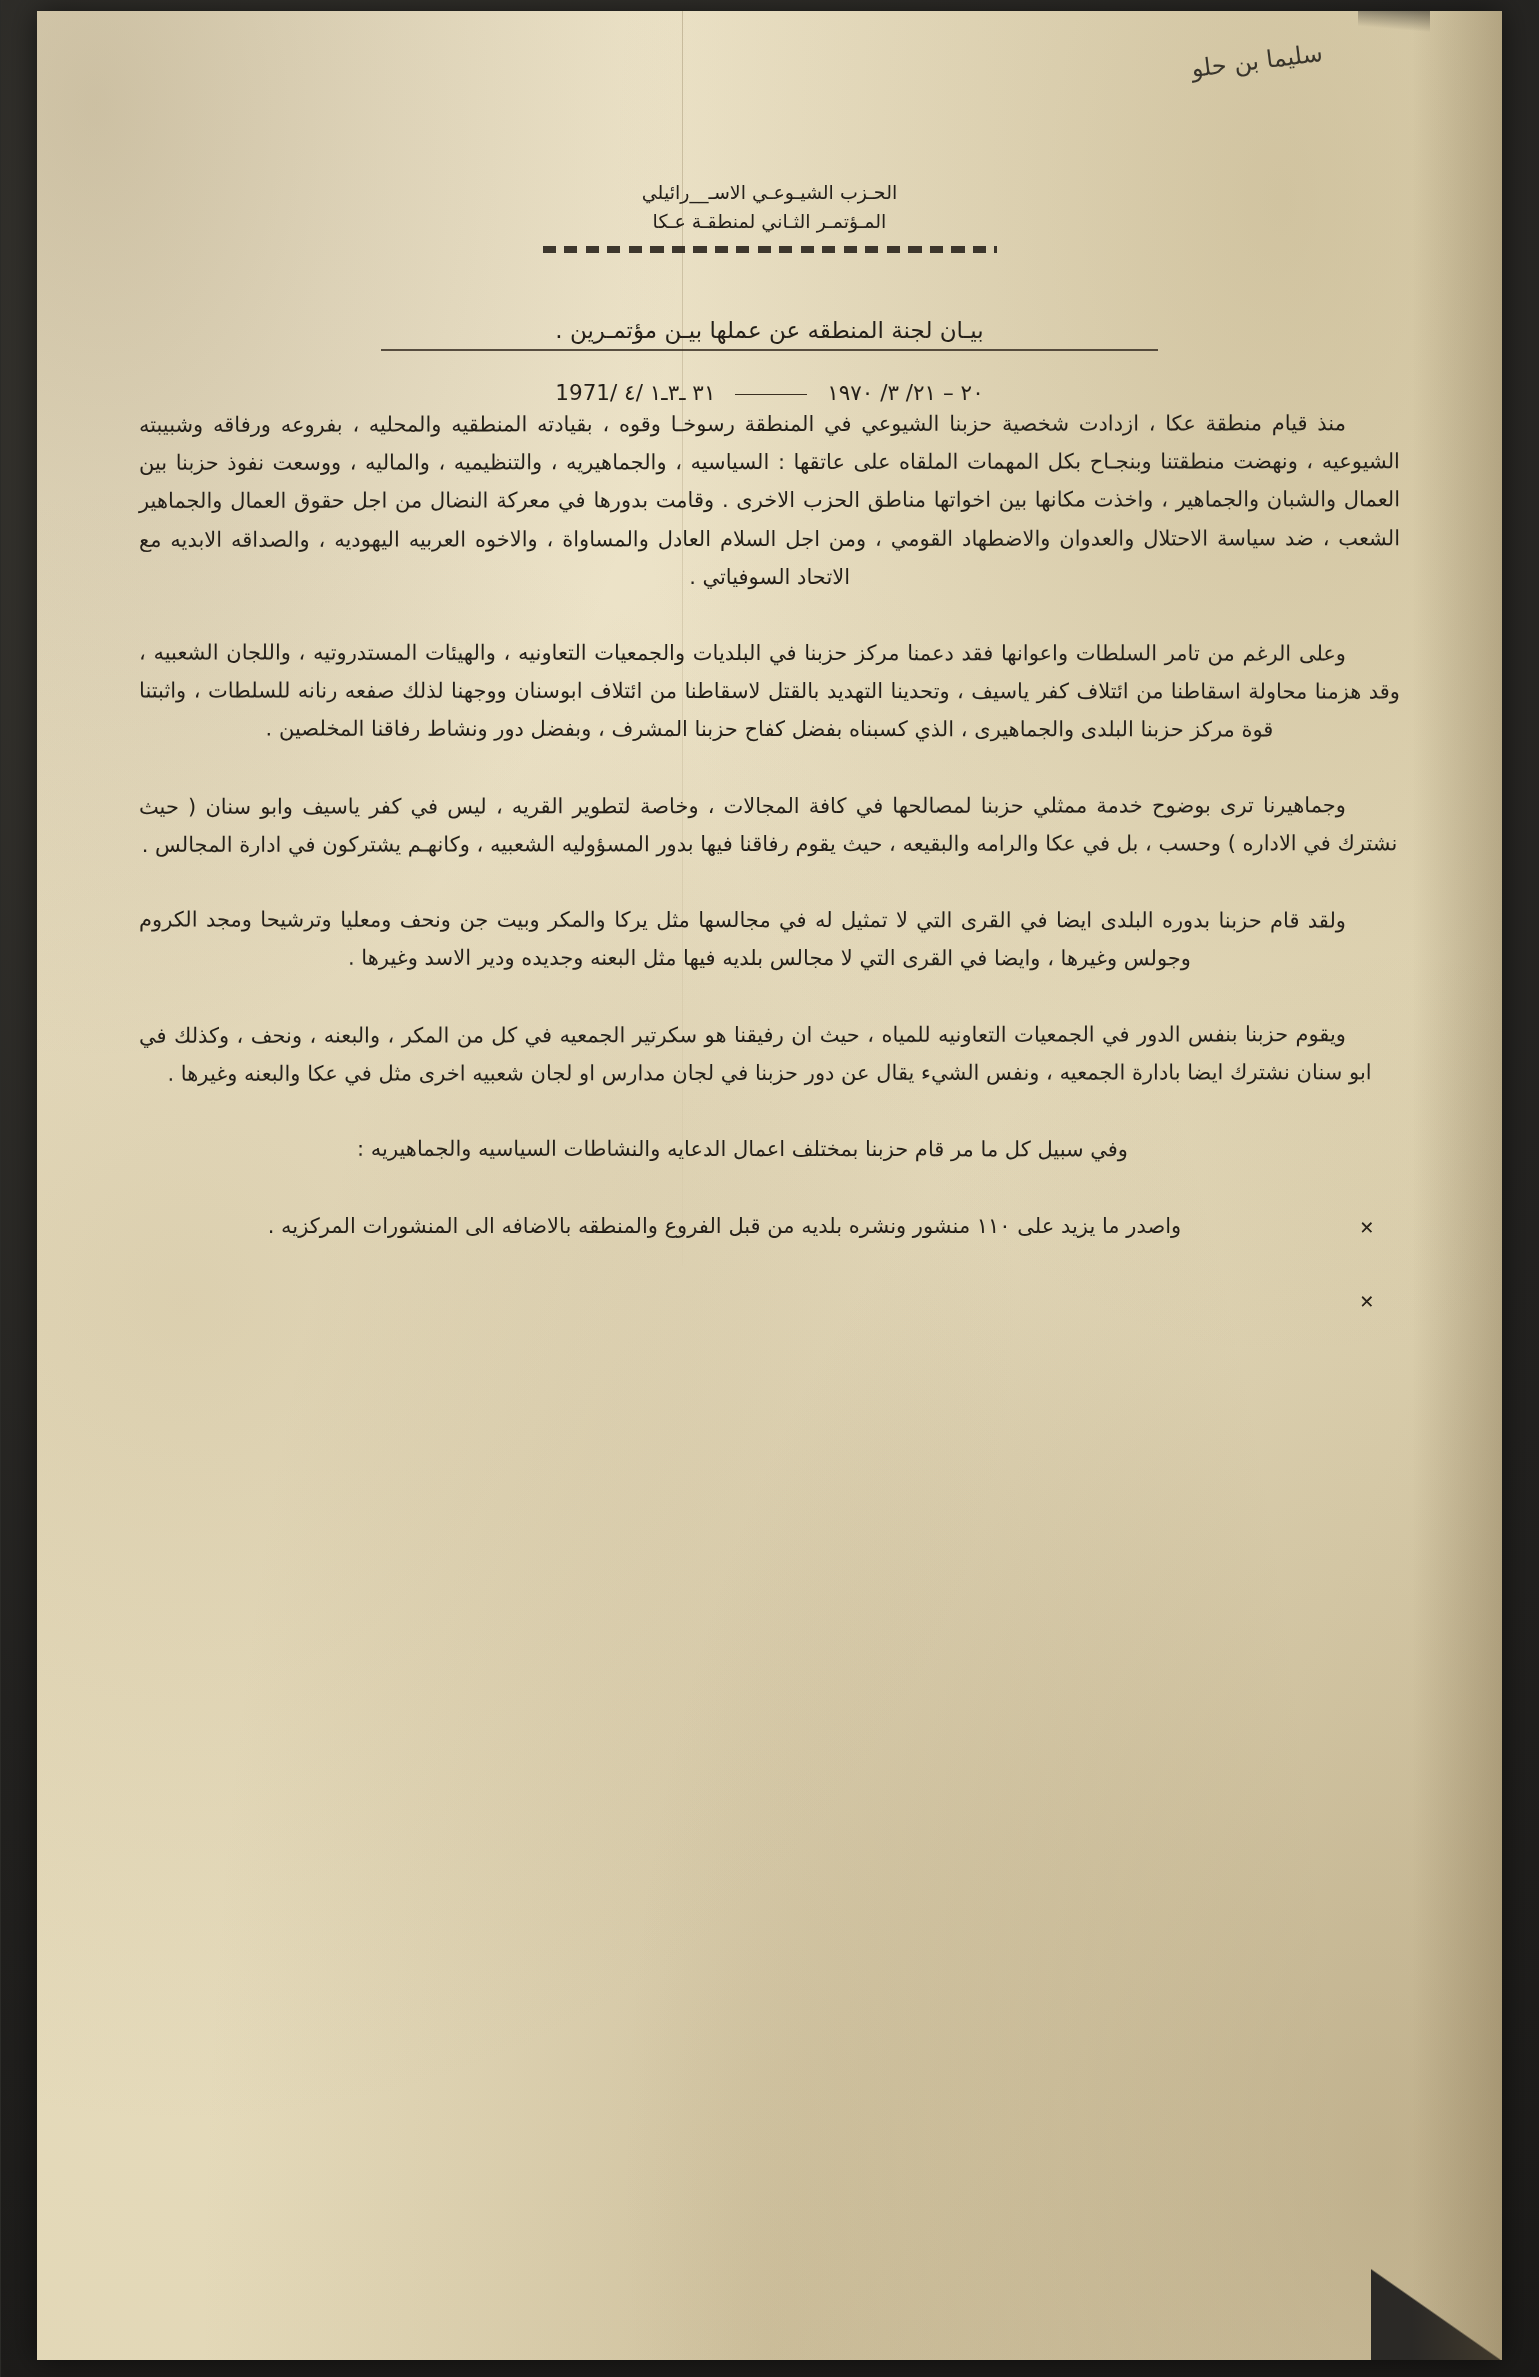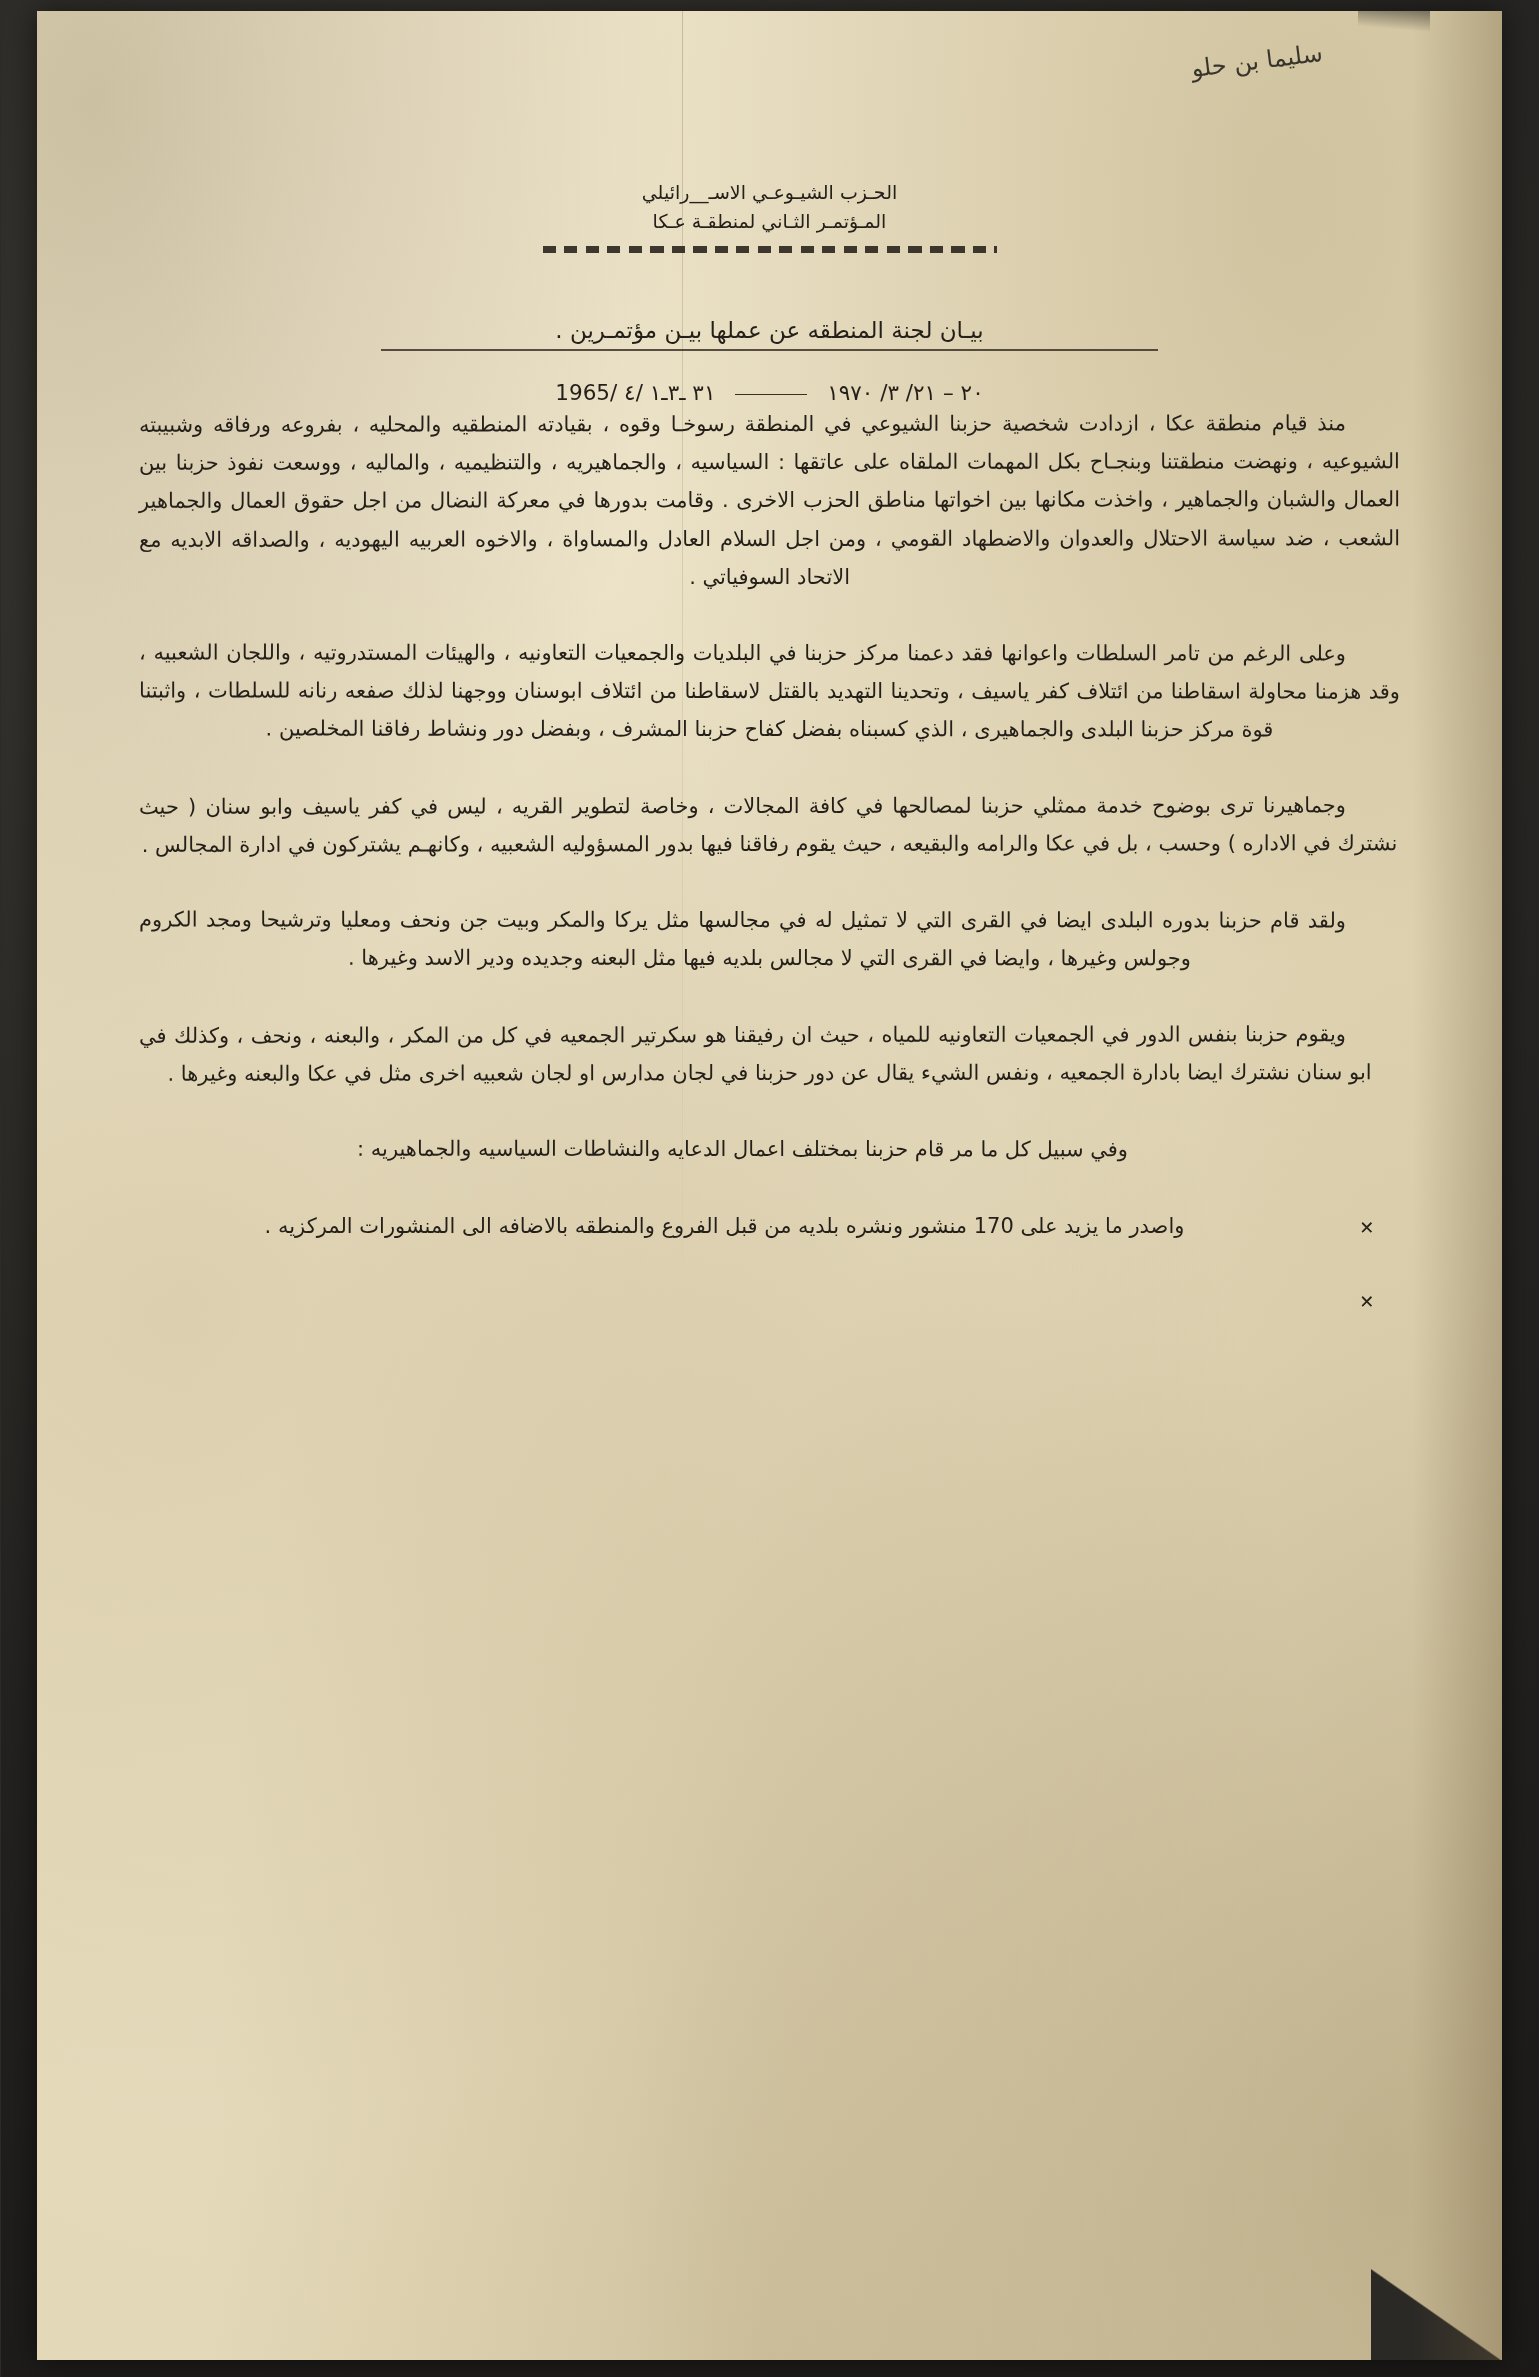--- a/index.html
+++ b/index.html
@@ -220,38 +220,38 @@
       <div class="line">المـؤتمـر الثـاني لمنطقـة عـكا</div>
       <div class="dashrule"></div>
     </div>
 
     <div class="subtitle">بيـان لجنة المنطقه عن عملها بيـن مؤتمـرين .</div>
     <div class="subtitle-underline"></div>
 
     <div class="daterow">
       <span>٢٠ – ٢١/ ٣/ ١٩٧٠</span>
       <span class="dash"></span>
-      <span>٣١ ـ٣ـ١ /٤ /1965</span>
+      <span>٣١ ـ٣ـ١ /٤ /1971</span>
     </div>
 
     <div class="body-block">
       <p class="para">منذ قيام منطقة عكا ، ازدادت شخصية حزبنا الشيوعي في المنطقة رسوخـا وقوه ، بقيادته المنطقيه والمحليه ، بفروعه ورفاقه وشبيبته الشيوعيه ، ونهضت منطقتنا وبنجـاح بكل المهمات الملقاه على عاتقها : السياسيه ، والجماهيريه ، والتنظيميه ، والماليه ، ووسعت نفوذ حزبنا بين العمال والشبان والجماهير ، واخذت مكانها بين اخواتها مناطق الحزب الاخرى . وقامت بدورها في معركة النضال من اجل حقوق العمال والجماهير الشعب ، ضد سياسة الاحتلال والعدوان والاضطهاد القومي ، ومن اجل السلام العادل والمساواة ، والاخوه العربيه اليهوديه ، والصداقه الابديه مع الاتحاد السوفياتي .</p>
       <p class="para">وعلى الرغم من تامر السلطات واعوانها فقد دعمنا مركز حزبنا في البلديات والجمعيات التعاونيه ، والهيئات المستدروتيه ، واللجان الشعبيه ، وقد هزمنا محاولة اسقاطنا من ائتلاف كفر ياسيف ، وتحدينا التهديد بالقتل لاسقاطنا من ائتلاف ابوسنان ووجهنا لذلك صفعه رنانه للسلطات ، واثبتنا قوة مركز حزبنا البلدى والجماهيرى ، الذي كسبناه بفضل كفاح حزبنا المشرف ، وبفضل دور ونشاط رفاقنا المخلصين .</p>
       <p class="para">وجماهيرنا ترى بوضوح خدمة ممثلي حزبنا لمصالحها في كافة المجالات ، وخاصة لتطوير القريه ، ليس في كفر ياسيف وابو سنان ( حيث نشترك في الاداره ) وحسب ، بل في عكا والرامه والبقيعه ، حيث يقوم رفاقنا فيها بدور المسؤوليه الشعبيه ، وكانهـم يشتركون في ادارة المجالس .</p>
       <p class="para">ولقد قام حزبنا بدوره البلدى ايضا في القرى التي لا تمثيل له في مجالسها مثل يركا والمكر وبيت جن ونحف ومعليا وترشيحا ومجد الكروم وجولس وغيرها ، وايضا في القرى التي لا مجالس بلديه فيها مثل البعنه وجديده ودير الاسد وغيرها .</p>
       <p class="para">ويقوم حزبنا بنفس الدور في الجمعيات التعاونيه للمياه ، حيث ان رفيقنا هو سكرتير الجمعيه في كل من المكر ، والبعنه ، ونحف ، وكذلك في ابو سنان نشترك ايضا بادارة الجمعيه ، ونفس الشيء يقال عن دور حزبنا في لجان مدارس او لجان شعبيه اخرى مثل في عكا والبعنه وغيرها .</p>
       <p class="para">وفي سبيل كل ما مر قام حزبنا بمختلف اعمال الدعايه والنشاطات السياسيه والجماهيريه :</p>
 
       <ul class="bullets">
         <li>
           <span class="xmark">×</span>
         </li>
         <li>
           <span class="xmark">×</span>
-          <span>واصدر ما يزيد على 170 منشور ونشره بلديه من قبل الفروع والمنطقه بالاضافه الى المنشورات المركزيه .</span>
+          <span>واصدر ما يزيد على ١١٠ منشور ونشره بلديه من قبل الفروع والمنطقه بالاضافه الى المنشورات المركزيه .</span>
         </li>
         <li>
           <span class="xmark">×</span>
         </li>
         <li>
           <span class="xmark">×</span>
         </li>
       </ul>
     </div>
 

